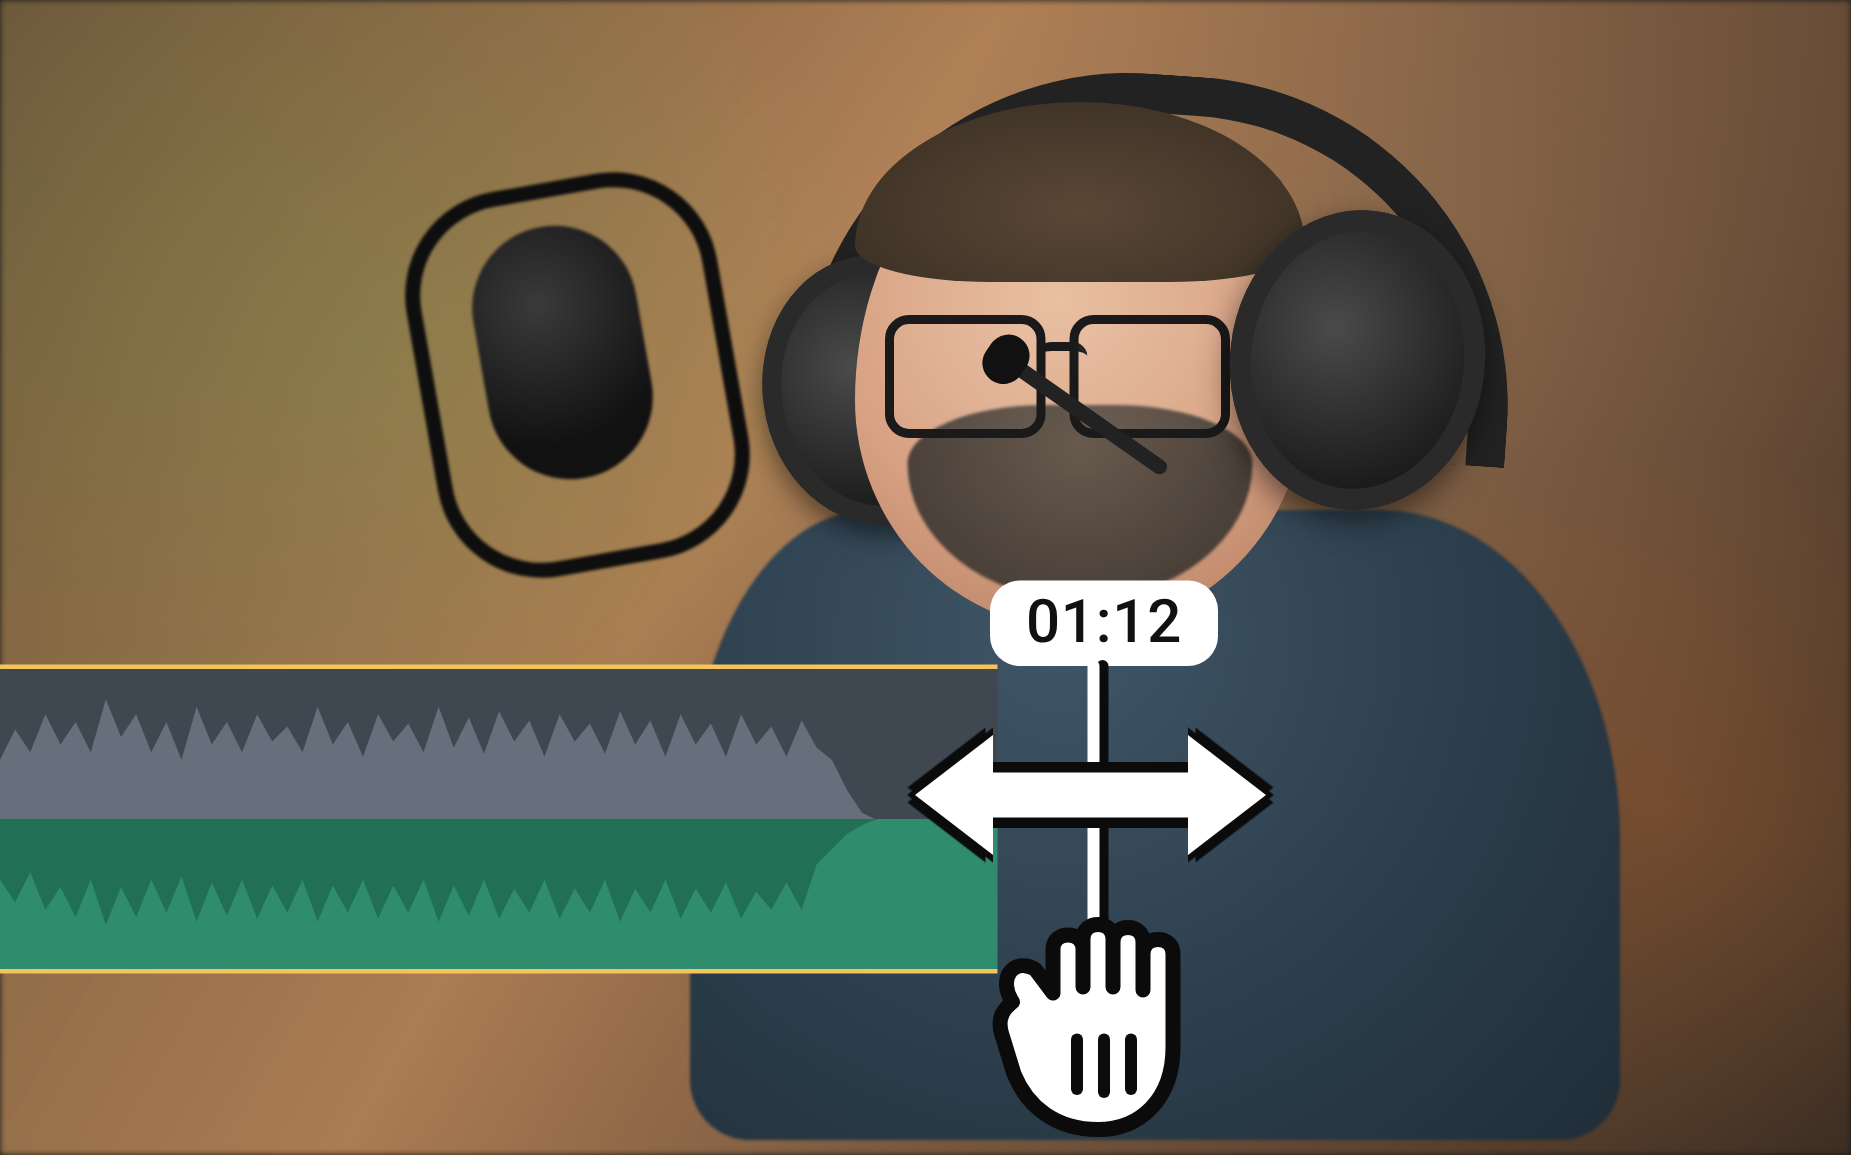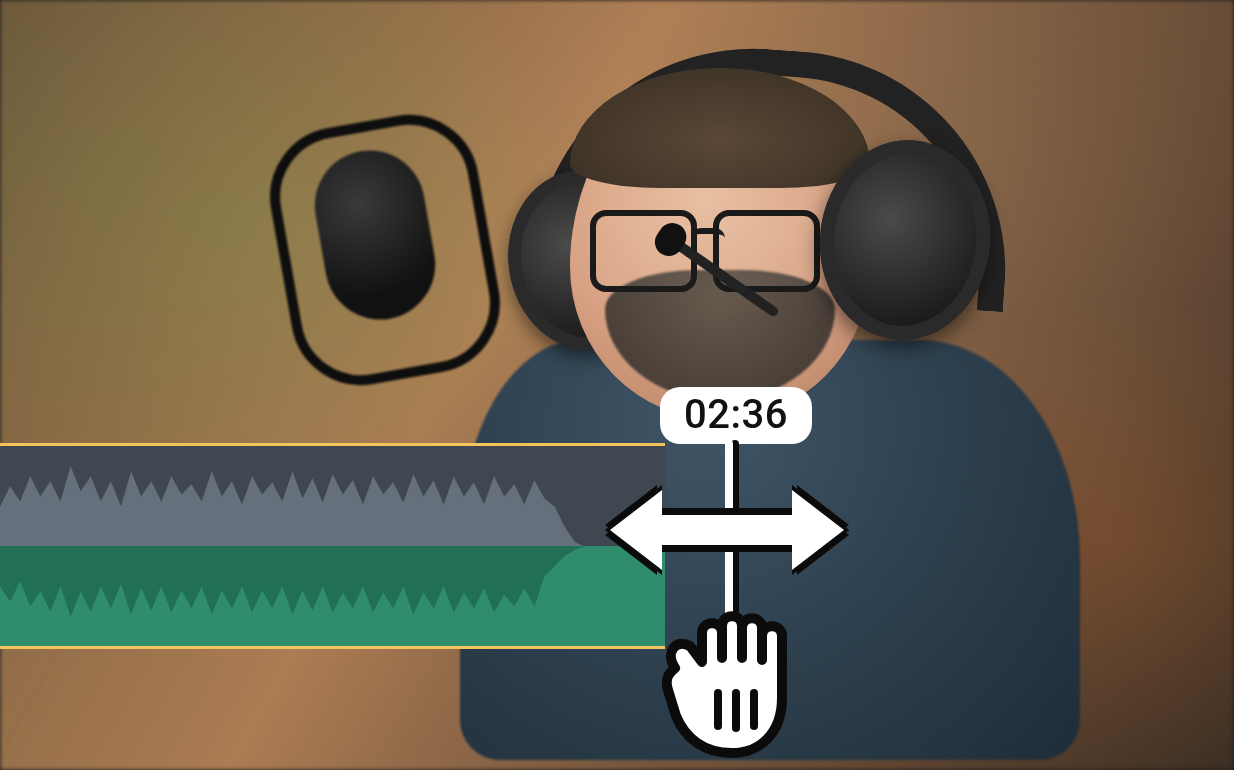--- a/index.html
+++ b/index.html
@@ -300,21 +300,21 @@
       </svg>
     </div>
     <div class="track-bot">
       <svg class="wave bot" viewBox="0 0 600 100" preserveAspectRatio="none">
         <polygon points="0,0 0,40 10,55 20,35 30,60 40,45 50,65 60,40 70,70 80,45 90,65 100,40 110,62 120,38 130,68 140,42 150,64 160,40 170,66 180,44 190,62 200,40 210,68 220,44 230,62 240,40 250,66 260,44 270,62 280,40 290,68 300,44 310,64 320,40 330,66 340,46 350,62 360,40 370,66 380,46 390,62 400,40 410,68 420,46 430,62 440,40 450,66 460,46 470,62 480,42 490,66 500,48 510,60 520,42 530,60 540,30 550,20 560,10 570,4 580,0 600,0"></polygon>
       </svg>
     </div>
     <div class="track-border bottom"></div>
   </div>
 
-  <div class="time-bubble">02:36</div>
+  <div class="time-bubble">01:12</div>
 
   <div class="playhead"></div>
 
   <div class="double-arrow">
     <div class="arrow-head left"></div>
     <div class="arrow-bar"></div>
     <div class="arrow-head right"></div>
   </div>
 
   <svg class="grab-hand" width="190" height="170" viewBox="0 0 190 170">

